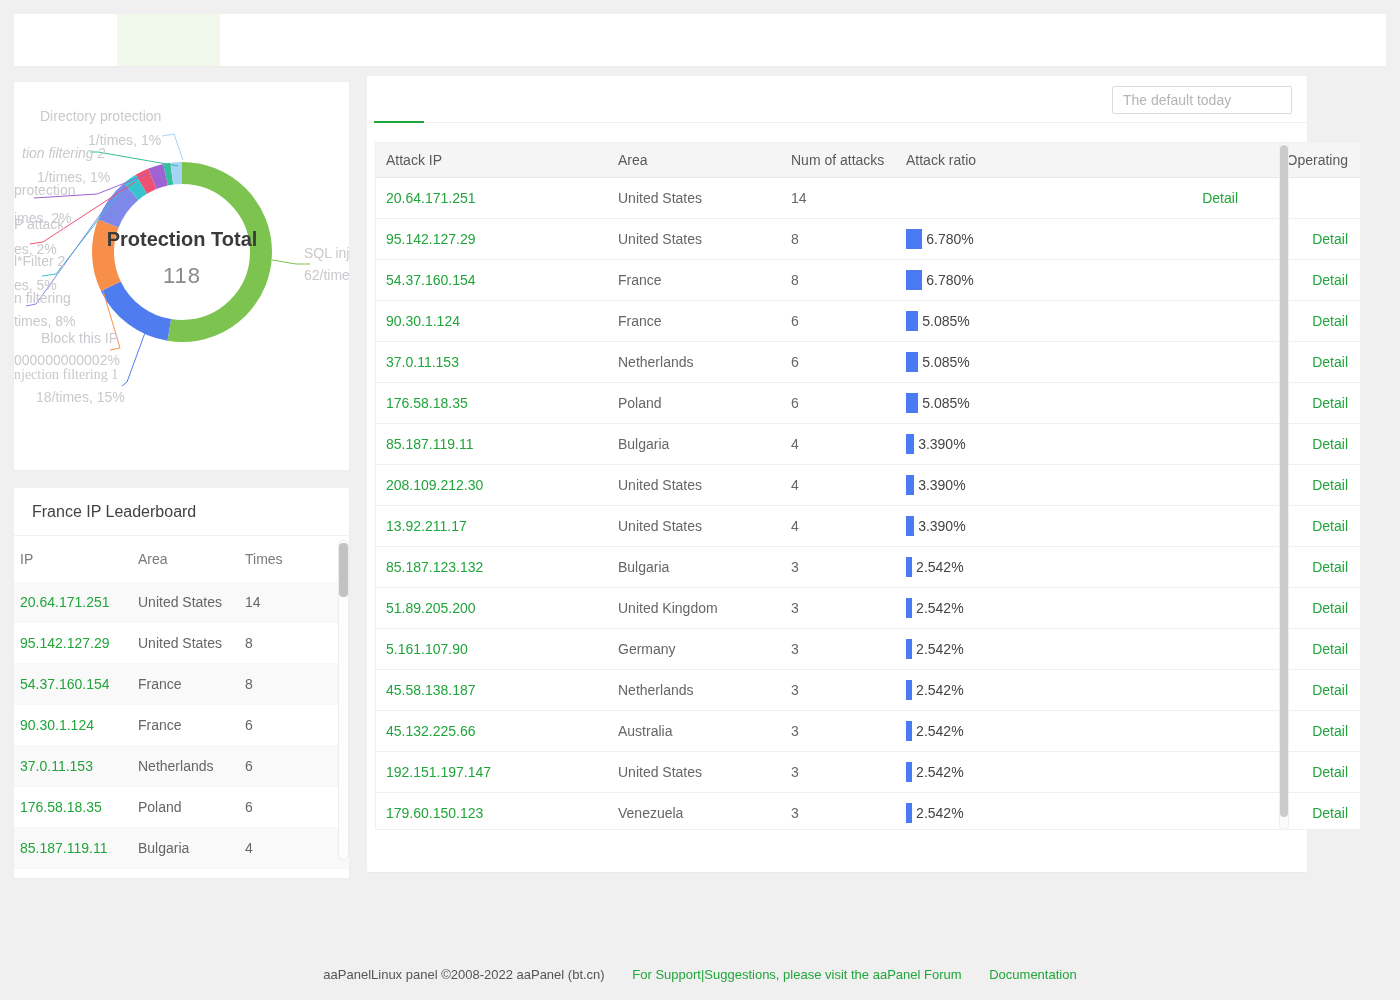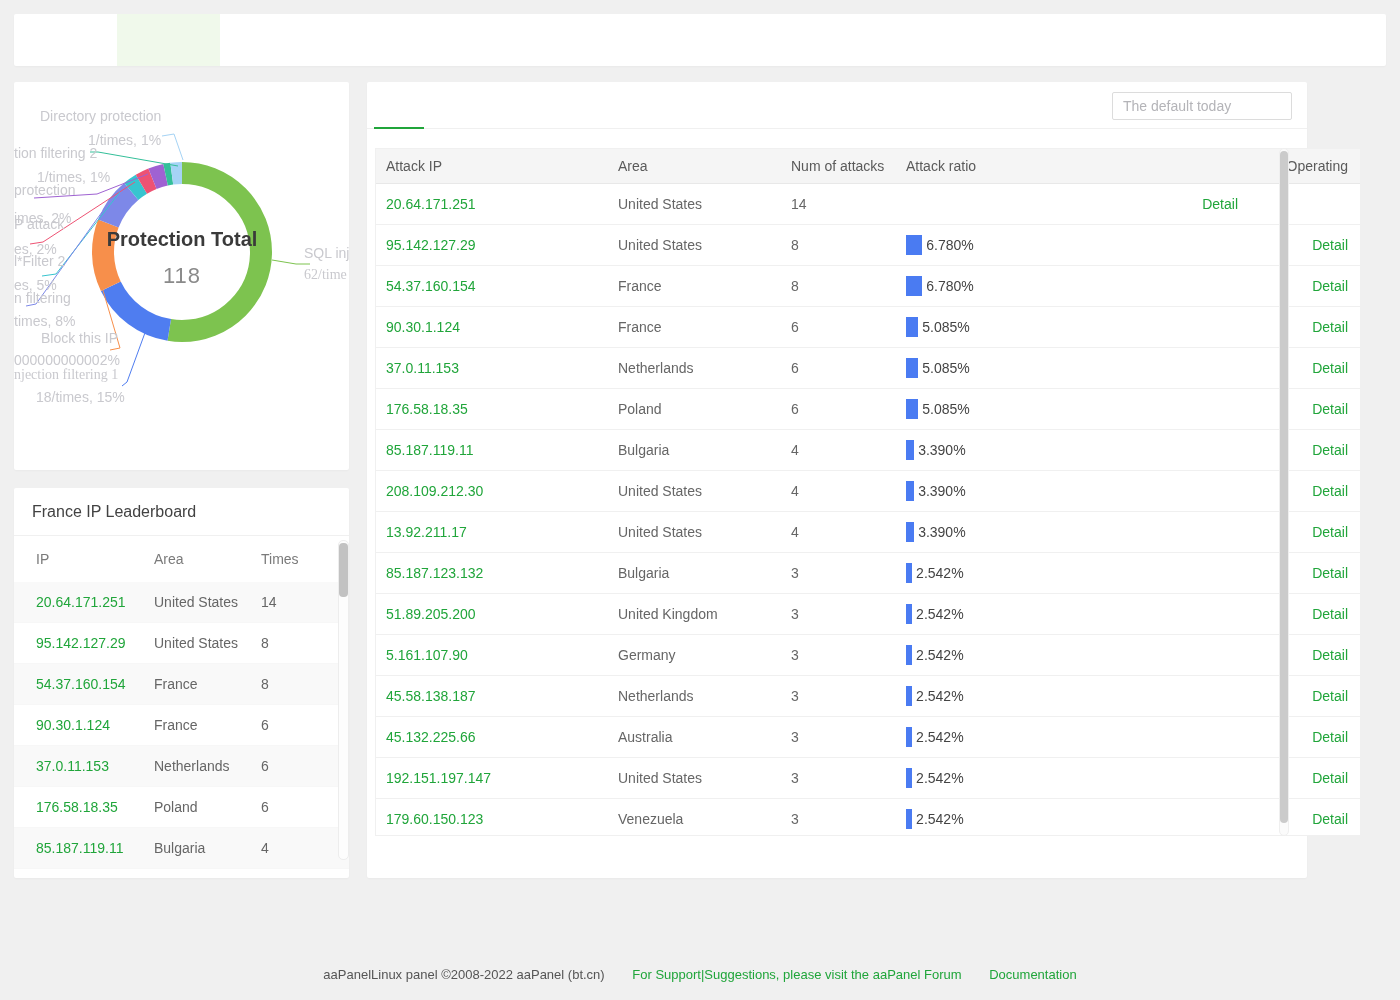--- a/index.html
+++ b/index.html
@@ -8,31 +8,31 @@
     background:#f0f0f0;font-family:"Liberation Sans",sans-serif;color:#333;
   }
   
   .topnav{position:absolute;left:14px;top:14px;width:1372px;height:52px;background:#fff;border-radius:2px;display:flex;box-shadow:0 1px 2px rgba(0,0,0,.03);}
   .topnav .tab{width:103px;line-height:52px;text-align:center;font-size:15px;color:#333;cursor:pointer;}
   .topnav .tab.active{background:#f0f9eb;color:#20a53a;font-weight:bold;}
   
   .card{position:absolute;background:#fff;border-radius:2px;box-shadow:0 1px 2px rgba(0,0,0,.03);}
   #card-protection{left:14px;top:82px;width:335px;height:388px;}
   #card-leaderboard{left:14px;top:488px;width:335px;height:390px;}
-  #card-report{left:367px;top:82px;width:940px;height:796px;}
+  #card-report{left:367px;top:76px;width:940px;height:796px;}
   .card-title{height:47px;line-height:47px;padding-left:18px;font-size:16px;color:#424242;border-bottom:1px solid #f0f0f0;}
   
   #chart-box{position:relative;width:335px;height:340px;overflow:hidden;}
   #donut-svg{position:absolute;left:0;top:0;}
   .chart-label{position:absolute;font-size:14px;color:#c9c9ce;white-space:nowrap;line-height:14px;}
   .chart-center{position:absolute;left:68px;top:146px;width:200px;text-align:center;pointer-events:none;}
   .chart-center .t{font-size:20px;font-weight:bold;color:#3a3a3a;}
   .chart-center .v{font-size:22px;color:#8a8a8a;margin-top:12px;letter-spacing:1px;}
   
-  .lb-grid{display:grid;grid-template-columns:118px 107px 1fr;padding-left:22px;align-items:center;font-size:14px;}
+  .lb-grid{display:grid;grid-template-columns:118px 107px 1fr;padding-left:6px;align-items:center;font-size:14px;}
   .lb-header{height:46px;color:#7a7a7a;}
   .lb-row{height:40px;color:#666;border-bottom:1px solid #f7f7f7;}
   #lb-rows .lb-row:nth-child(odd){background:#f9f9f9;}
   .ip-link{color:#20a53a;cursor:pointer;}
   .lb-scrollbar{position:absolute;right:0;top:52px;width:9px;height:318px;background:#fdfdfd;border:1px solid #ededed;border-radius:5px;}
   .lb-scrollbar .thumb{position:absolute;left:0;right:0;top:2px;height:54px;background:#c2c2c2;border-radius:4px;}
   
   .report-head{height:46px;border-bottom:1px solid #f0f0f0;display:flex;padding-left:7px;position:relative;}
   .rtab{padding:0 25px;line-height:45px;font-size:15px;color:#555;cursor:pointer;position:relative;}
   .rtab.active{color:#20a53a;}
@@ -89,36 +89,36 @@
         <polyline points="80,178 106,266 96,268" fill="none" stroke="#f78f4b" stroke-width="1"></polyline>
         <polyline points="132,248 113,300 108,304" fill="none" stroke="#4f7df0" stroke-width="1"></polyline>
         <polyline points="258,178 282,182 296,182" fill="none" stroke="#7dc34f" stroke-width="1"></polyline>
       </svg>
     <div class="chart-center">
       <div class="t">Protection Total</div>
       <div class="v">118</div>
     </div>
   <div class="chart-label" style="left: 26px; top: 27px;">Directory protection</div>
       <div class="chart-label" style="left: 74px; top: 51px;">1/times,  1%</div>
-      <div class="chart-label" style="left: 0px; top: 64px;">tion filtering 2</div>
+      <div class="chart-label" style="left: 8px; top: 64px; font-style: italic;">tion filtering 2</div>
       <div class="chart-label" style="left: 23px; top: 88px;">1/times,  1%</div>
       <div class="chart-label" style="left: 0px; top: 101px;">protection</div>
       <div class="chart-label" style="left: 0px; top: 123px; margin-top: 6px;">imes,  2%</div>
       <div class="chart-label" style="left: 0px; top: 135px;">P attack</div>
       <div class="chart-label" style="left: 0px; top: 160px;">es,  2%</div>
       <div class="chart-label" style="left: 0px; top: 172px;">l*Filter 2</div>
       <div class="chart-label" style="left: 0px; top: 196px;">es,  5%</div>
       <div class="chart-label" style="left: 0px; top: 209px;">n filtering</div>
       <div class="chart-label" style="left: 0px; top: 232px;">times,  8%</div>
       <div class="chart-label" style="left: 27px; top: 249px;">Block this IP</div>
       <div class="chart-label" style="left: 0px; top: 271px;">000000000002%</div>
       <div class="chart-label" style="left: 0px; top: 286px; font-family: Liberation Serif, serif;">njection filtering 1</div>
       <div class="chart-label" style="left: 22px; top: 308px;">18/times,  15%</div>
       <div class="chart-label" style="left: 290px; top: 164px;">SQL inje</div>
-      <div class="chart-label" style="left: 290px; top: 186px; font-family: Liberation Serif, serif;">62/time</div>
+      <div class="chart-label" style="left: 290px; top: 186px;">62/time</div>
     </div>
 </div>
 
 <div class="card" id="card-leaderboard">
   <div class="card-title">France IP Leaderboard</div>
   <div class="lb-grid lb-header">
     <span>IP</span>
     <span>Area</span>
     <span>Times</span>
   </div>

